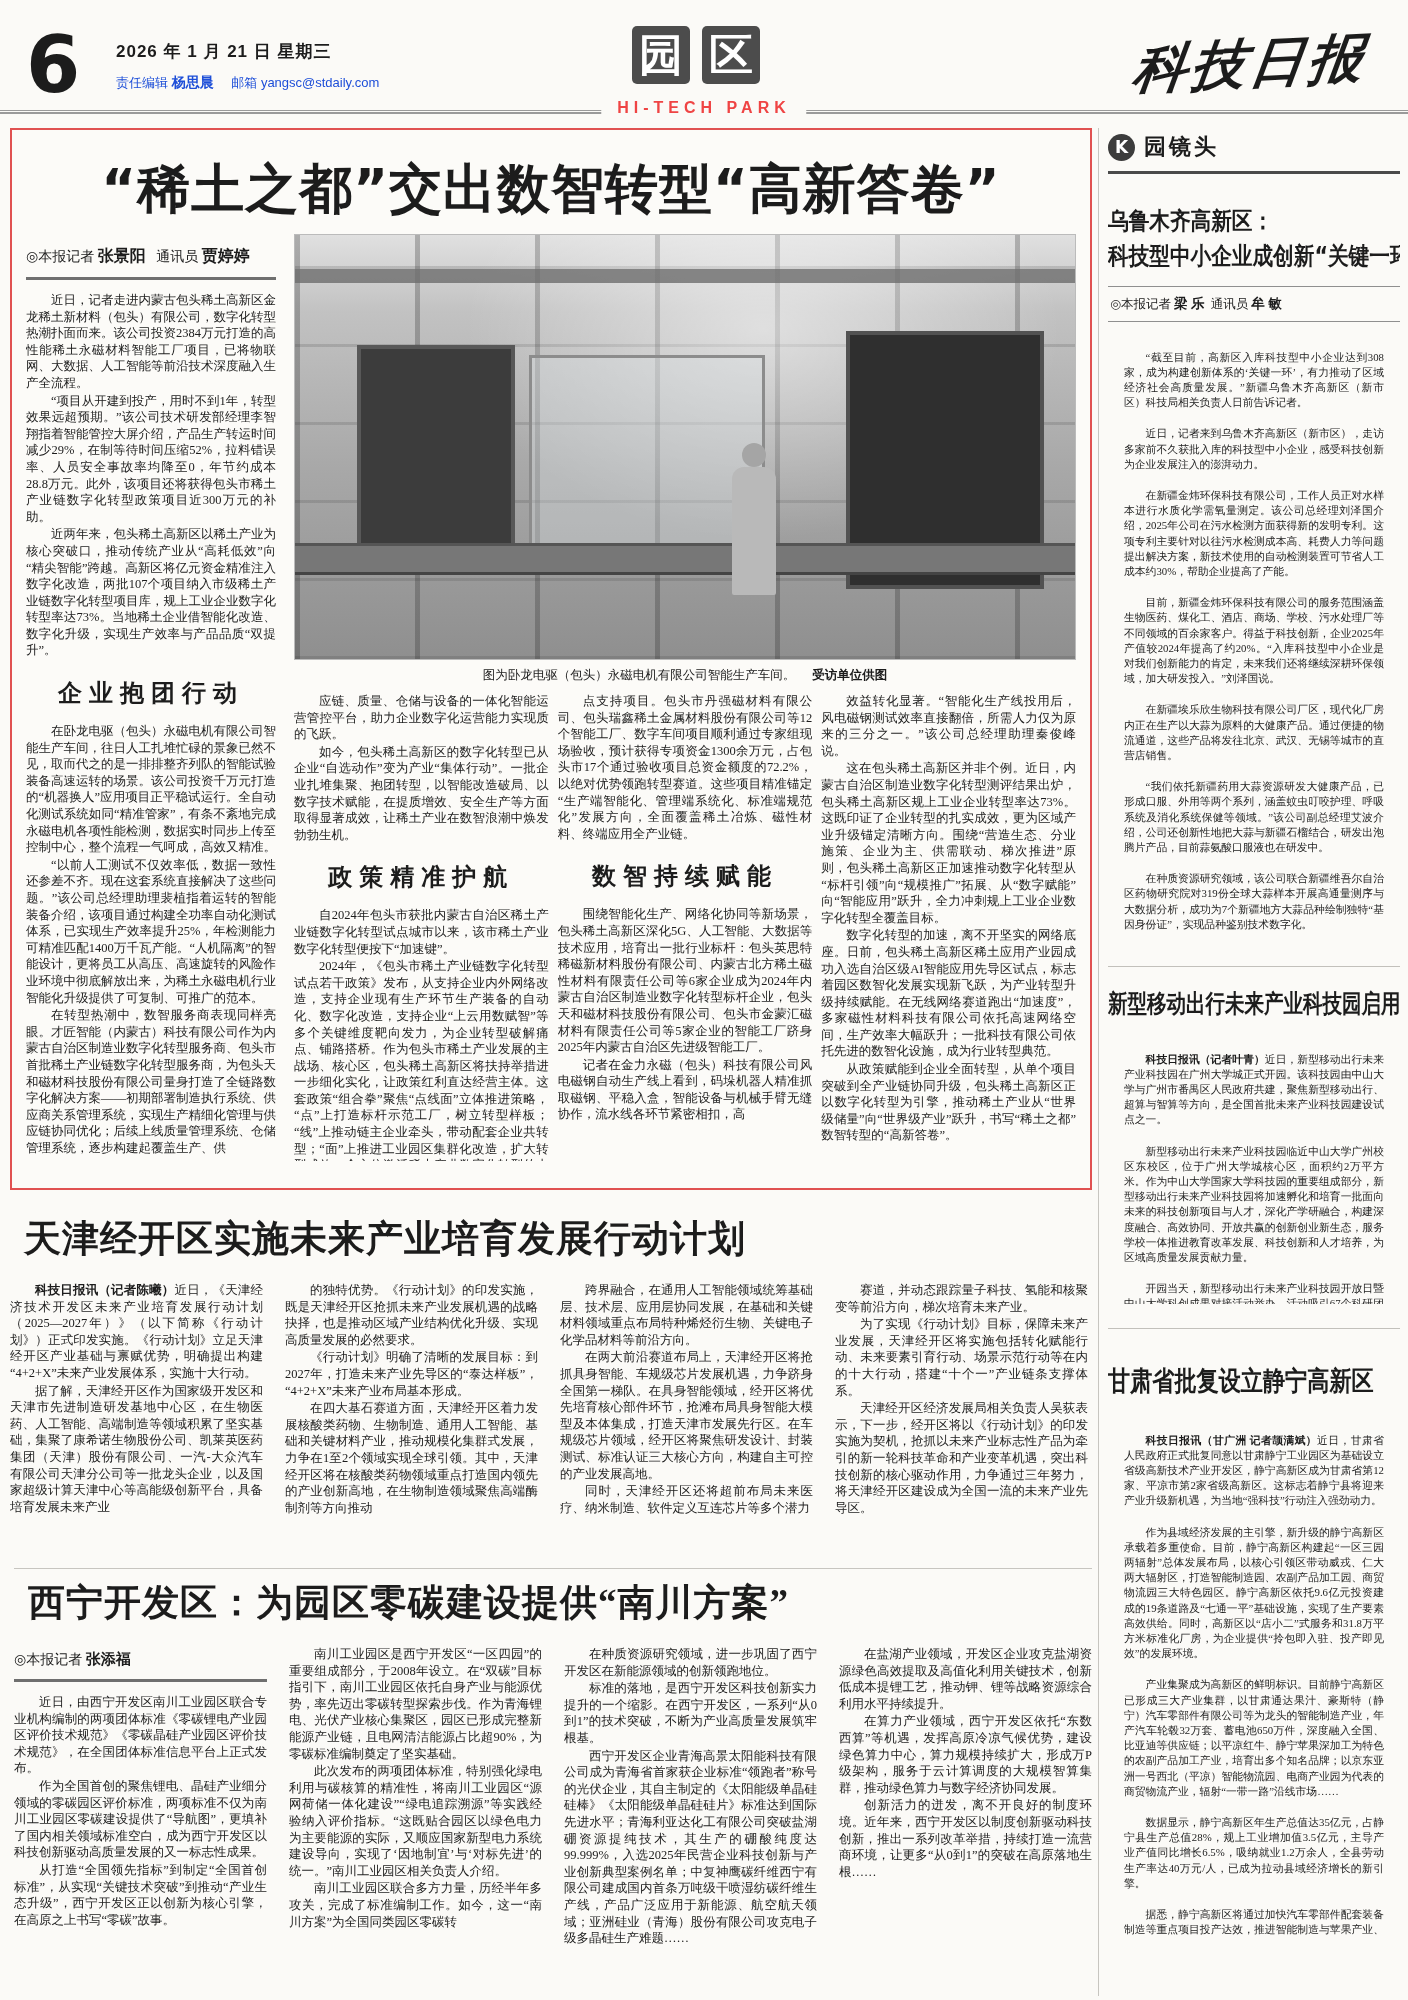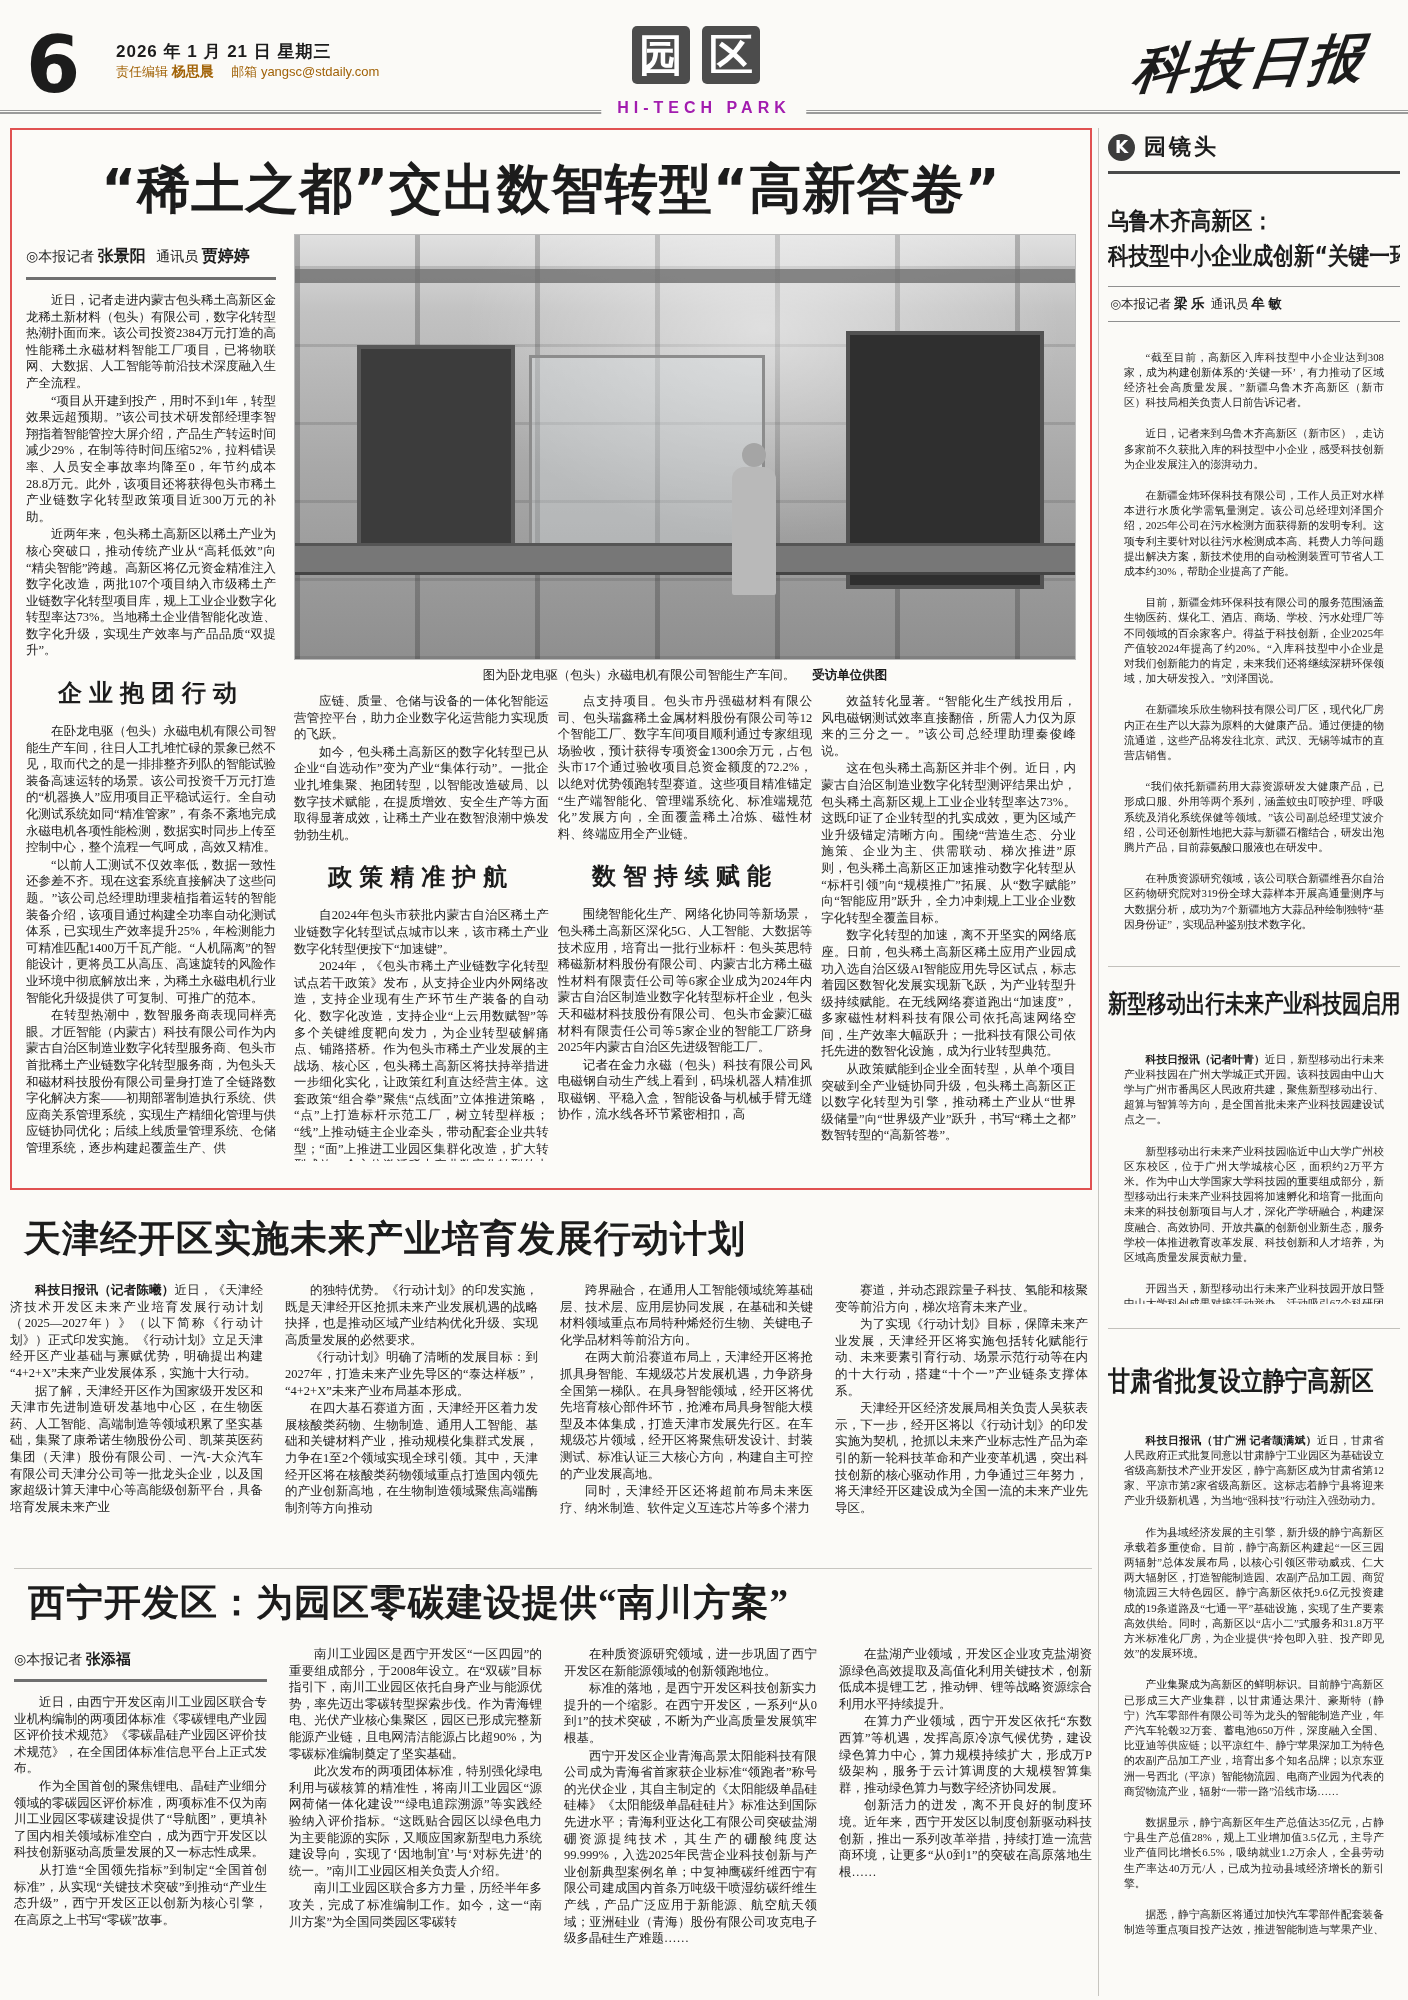--- a/index.html
+++ b/index.html
@@ -4,31 +4,31 @@
 <style>
   html,body{margin:0;padding:0;}
   body{width:1408px;height:2000px;position:relative;background:#fbfaf7;color:#1c1c1c;
        font-family:"Liberation Serif","DejaVu Serif",serif;overflow:hidden;}
   
   #header{position:absolute;left:0;top:0;width:1408px;height:120px;}
   .pageno{position:absolute;left:26px;top:26px;font-size:78px;line-height:1;font-weight:bold;
           font-family:"DejaVu Sans",sans-serif;}
   .dateblock{position:absolute;left:116px;top:40px;font-family:"Liberation Sans",sans-serif;}
   .date{font-size:17px;font-weight:bold;letter-spacing:1px;}
-  .editorline{font-size:13px;color:#a16207;margin-top:0;}
+  .editorline{font-size:13px;color:#1d4ed8;margin-top:11px;}
   .editorline b{font-size:14px;margin-right:14px;}
   .hdr-rule{position:absolute;left:0;top:110px;width:1408px;height:4px;
             background:linear-gradient(#9a9a9a 0 1.5px,#fbfaf7 1.5px 2.5px,#9a9a9a 2.5px 4px);}
   .logo{position:absolute;left:632px;top:26px;display:flex;gap:12px;}
   .logo .box{width:58px;height:58px;background:#4c4c4c;color:#fff;border-radius:5px;
              display:flex;align-items:center;justify-content:center;
              font-size:44px;font-weight:bold;font-family:"DejaVu Sans",sans-serif;}
   .tagline{position:absolute;left:50%;top:99px;transform:translateX(-50%);z-index:3;
            background:#fbfaf7;padding:0 16px;font-family:"Liberation Sans",sans-serif;
-           font-weight:bold;color:#a21caf;font-size:16px;letter-spacing:5px;}
+           font-weight:bold;color:#ef4444;font-size:16px;letter-spacing:5px;}
   .masthead{position:absolute;right:42px;top:28px;font-size:54px;font-weight:bold;
             font-style:italic;font-family:"DejaVu Serif",serif;transform:skewX(-10deg) rotate(-3deg);
             letter-spacing:4px;}
   
   #lead{position:absolute;left:10px;top:128px;width:1082px;height:1062px;box-sizing:border-box;
         border:2px solid #e05151;background:#fcfbf8;padding:8px 14px;overflow:hidden;}
   #lead h1{margin:16px 0 8px;text-align:center;font-size:53px;font-weight:bold;
            font-family:"DejaVu Sans",sans-serif;letter-spacing:1px;white-space:nowrap;}
   .lead-grid{display:flex;gap:18px;height:940px;overflow:hidden;}
   .lead-c1{width:250px;flex:none;overflow:hidden;}

